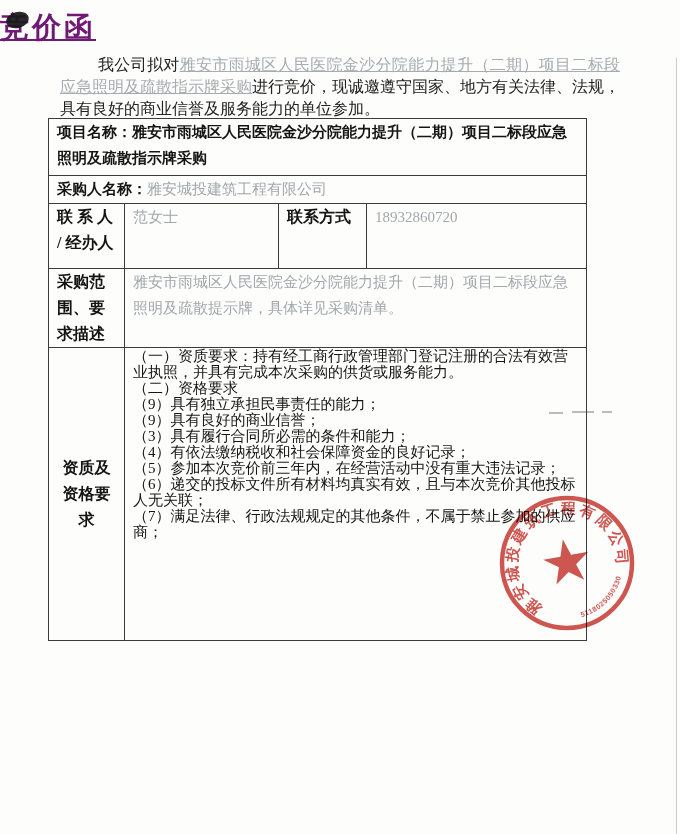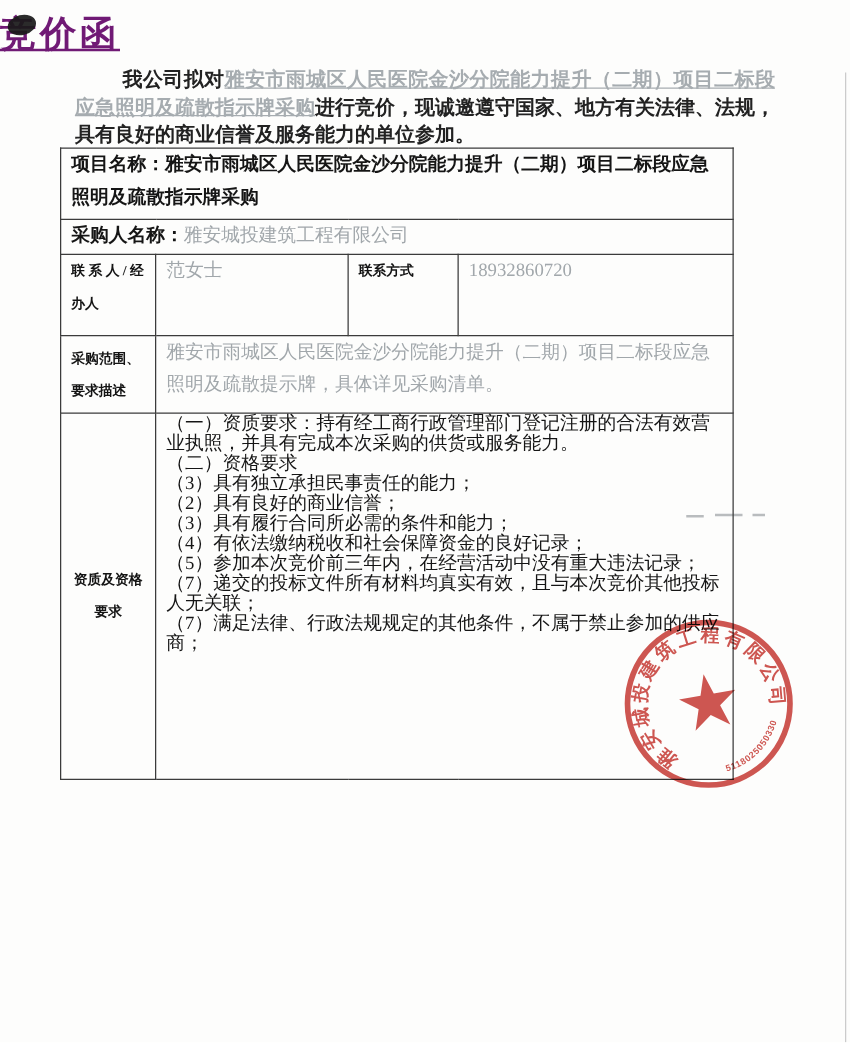--- a/index.html
+++ b/index.html
@@ -19,39 +19,38 @@
     text-align:left;
     font-size:29px; font-weight:bold; letter-spacing:3px;
     color:#701a75;
     text-decoration:underline;
   }
   .intro {
     width:560px; margin:2px 0 0 60px;
     font-size:16px; line-height:22px;
     text-align:justify; text-indent:38px;
     color:#222;
-    font-weight:bold;
   }
   .faded { color:#a1a7ab; }
   .faded-u { color:#a6acb0; text-decoration:underline; text-decoration-color:#a6acb0; }
   .blk { color:#151515; font-weight:bold; }
 
   table.bid {
     position:absolute; left:48px; top:118px;
     width:538px; border-collapse:collapse; table-layout:fixed;
     font-size:15px; color:#151515;
   }
   table.bid td {
     border:1px solid #3b3b3b;
     padding:0 8px;
     vertical-align:top;
     line-height:26px;
   }
   td.lbl {
-    font-weight:bold; font-size:11px; line-height:26px;
+    font-weight:bold; font-size:16px; line-height:26px;
     padding:6px 2px 4px 5px;
     color:#141414;
   }
   td.lbl.mid { vertical-align:middle; }
   td.lbl.ctr { text-align:center; }
   .row-projname td { line-height:30px; padding-top:6px; }
   .row-purchaser td { line-height:24px;margin-left:30px; }
   .cell-brief, .cell-scope { line-height:27px; color:#a1a7ab; padding-top:5px; }
   .cell-sched { line-height:25px; padding-top:4px; }
   .qual-item { line-height:16px; margin:0; }
@@ -124,26 +123,26 @@
       <td class="lbl mid" style="height:62px">采购范围、要求描述</td>
       <td colspan="3" class="cell-scope">雅安市雨城区人民医院金沙分院能力提升（二期）项目二标段应急照明及疏散提示牌，具体详见采购清单。</td>
     </tr>
 
 
     <tr>
       <td class="lbl mid ctr" style="height:293px">资质及资格要求</td>
       <td colspan="3" class="cell-qual">
         <div class="qual-item">（一）资质要求：持有经工商行政管理部门登记注册的合法有效营业执照，并具有完成本次采购的供货或服务能力。</div>
         <div class="qual-item">（二）资格要求</div>
-        <div class="qual-item">（3）具有独立承担民事责任的能力；</div>
-        <div class="qual-item">（2）具有良好的商业信誉；</div>
+        <div class="qual-item">（9）具有独立承担民事责任的能力；</div>
+        <div class="qual-item">（9）具有良好的商业信誉；</div>
         <div class="qual-item">（3）具有履行合同所必需的条件和能力；</div>
         <div class="qual-item">（4）有依法缴纳税收和社会保障资金的良好记录；</div>
         <div class="qual-item">（5）参加本次竞价前三年内，在经营活动中没有重大违法记录；</div>
-        <div class="qual-item">（7）递交的投标文件所有材料均真实有效，且与本次竞价其他投标人无关联；</div>
+        <div class="qual-item">（6）递交的投标文件所有材料均真实有效，且与本次竞价其他投标人无关联；</div>
         <div class="qual-item">（7）满足法律、行政法规规定的其他条件，不属于禁止参加的供应商；</div>
       </td>
     </tr>
 
   </tbody>
     </table>
 
   <svg class="stamp" viewBox="-72 -72 144 144">
     <defs>
       <path id="companyArc" d="M 0,50 A 50,50 0 1,1 0,-50 A 50,50 0 1,1 0,50" fill="none"></path>

